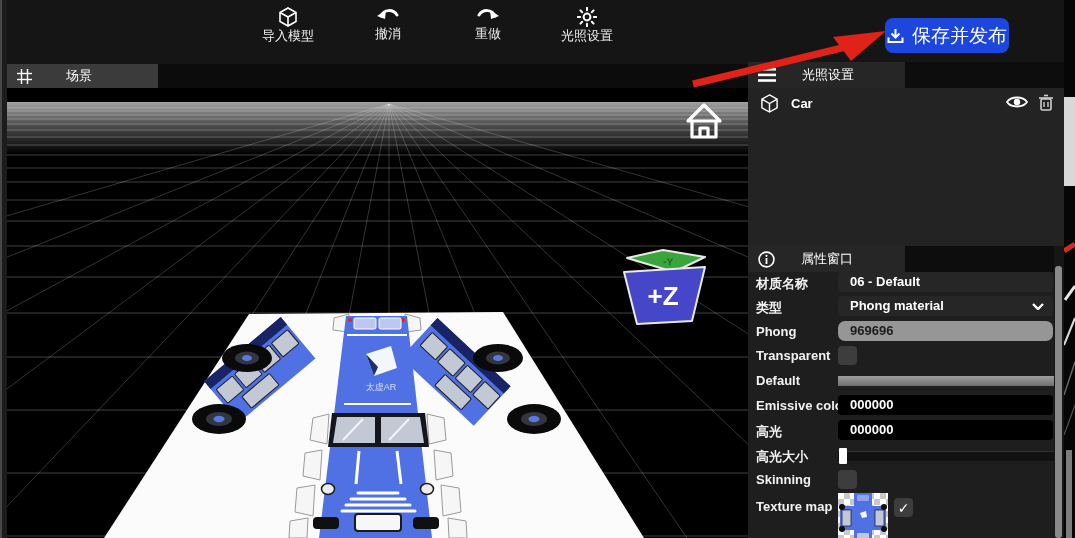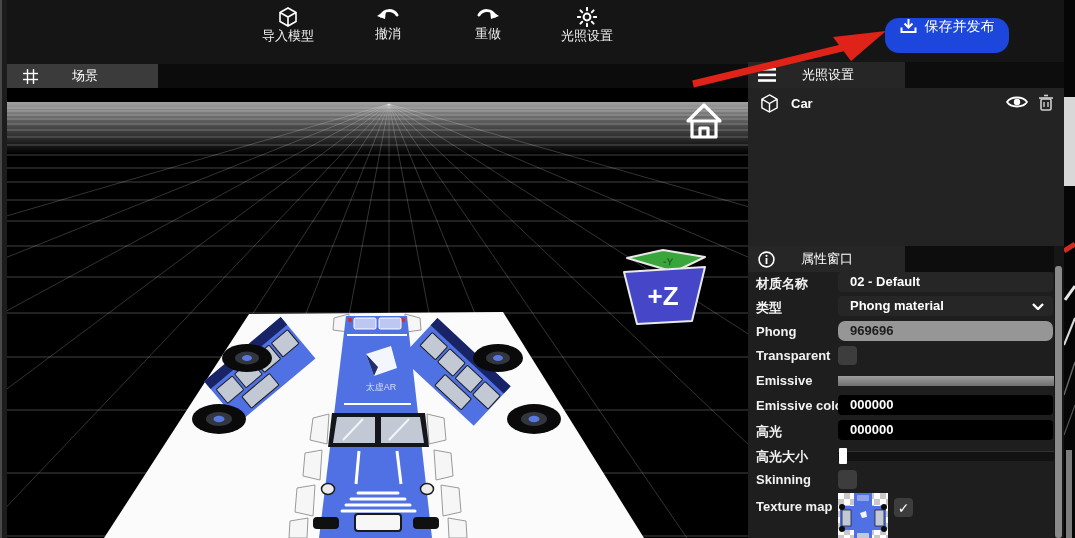--- a/index.html
+++ b/index.html
@@ -14,27 +14,27 @@
   .left-strip { left:0; top:0; width:7px; height:538px; background:#1c1c1c; border-left:2px solid #484848; }
 
   
   .toolbar { left:7px; top:0; width:1068px; height:64px; background:#151515; }
   .logo { left:28px; top:14px; display:flex; align-items:center; gap:12px; }
   .logo-text { font-size:21px; letter-spacing:4px; color:#dedede; font-weight:400; }
   .tool { top:7px; width:96px; display:flex; flex-direction:column; align-items:center; cursor:pointer; }
   .tool .t-label { font-size:13px; color:#f0f0f0; }
   .tool-import { left:233px; } .tool-undo { left:333px; } .tool-redo { left:433px;text-align:center; } .tool-light { left:532px; }
   .save-btn {
-    left:878px; top:18px; width:124px; height:35px; background:#1c46dc; border-radius:14px;
-    display:flex; align-items:flex-start; justify-content:center; gap:8px; color:#fff; font-size:14px; cursor:pointer;
+    left:878px; top:18px; width:124px; height:35px; background:#1c46dc; border-radius:8px;
+    display:flex; align-items:center; justify-content:center; gap:8px; color:#fff; font-size:19px; cursor:pointer;
   }
 
   
   .scene-tabbar { left:7px; top:64px; width:741px; height:24px; background:#0c0c0c; }
-  .scene-tab { left:0; top:0; width:151px; height:24px; background:#3b3b3b; display:flex; align-items:center; padding-left:16px; gap:34px; cursor:pointer; }
+  .scene-tab { left:0; top:0; width:151px; height:24px; background:#3b3b3b; display:flex; align-items:center; padding-left:10px; gap:34px; cursor:pointer; }
   .scene-tab .t-label { font-size:13px; color:#fff; }
 
   
   .viewport { left:7px; top:88px; width:741px; height:450px; background:#000; }
 
   
   .right-col { left:748px; top:62px; width:316px; height:476px; background:#0d0d0d; }
   .panel-tabbar { position:absolute; left:0; width:316px; height:26px; background:#0d0d0d; }
   .panel-tab { position:absolute; left:0; top:0; width:157px; height:26px; background:#262626; display:flex; align-items:center; padding-left:10px; gap:26px; cursor:pointer; }
   .panel-tab .t-label { font-size:13px; color:#fff; }
@@ -343,21 +343,21 @@
         <circle cx="8.5" cy="4.8" r="1.1" fill="#fff"></circle>
         <rect x="7.6" y="7" width="1.8" height="6" fill="#fff"></rect>
       </svg>
       <span class="t-label">属性窗口</span>
     </div>
   </div>
 
   <div class="props-body">
     <div class="prow" style="top:0;">
       <span class="plabel">材质名称</span>
-      <div class="pfield">02 - Default</div>
+      <div class="pfield">06 - Default</div>
     </div>
 
     <div class="prow" style="top:24px;">
       <span class="plabel">类型</span>
       <div class="pfield pselect">
         <span>Phong material</span>
         <svg class="chev" width="12" height="7" viewBox="0 0 12 7">
           <polyline points="1,1 6,6 11,1" fill="none" stroke="#fff" stroke-width="2.4"></polyline>
         </svg>
       </div>
@@ -367,21 +367,21 @@
       <span class="plabel">Phong</span>
       <div class="pfield colorval">969696</div>
     </div>
 
     <div class="prow" style="top:73px;">
       <span class="plabel">Transparent</span>
       <div class="pcheck"></div>
     </div>
 
     <div class="prow" style="top:98px;">
-      <span class="plabel">Emissive</span>
+      <span class="plabel">Default</span>
       <div class="slider bright">
         <div class="sthumb" style="right:0;"></div>
       </div>
     </div>
 
     <div class="prow" style="top:123px;">
       <span class="plabel">Emissive color</span>
       <div class="pfield dark">000000</div>
     </div>
 

